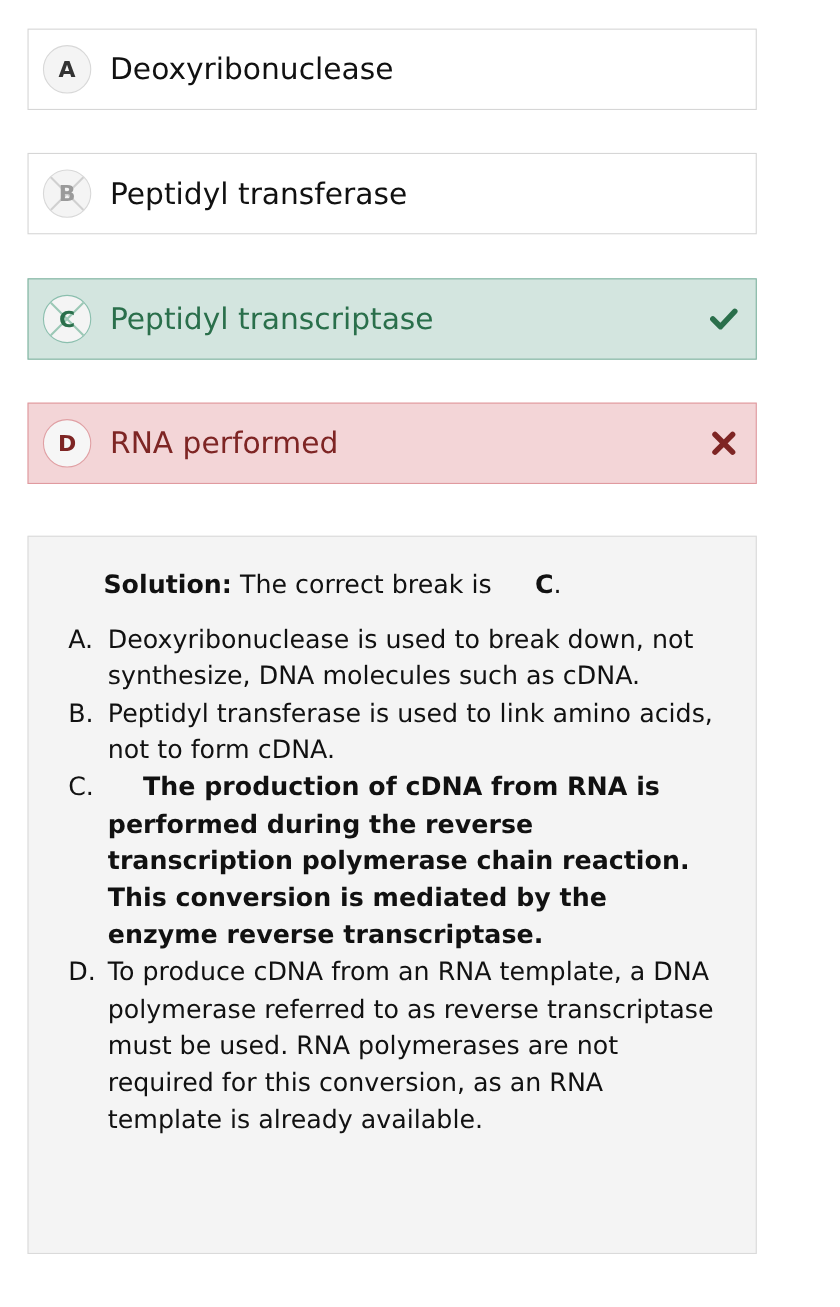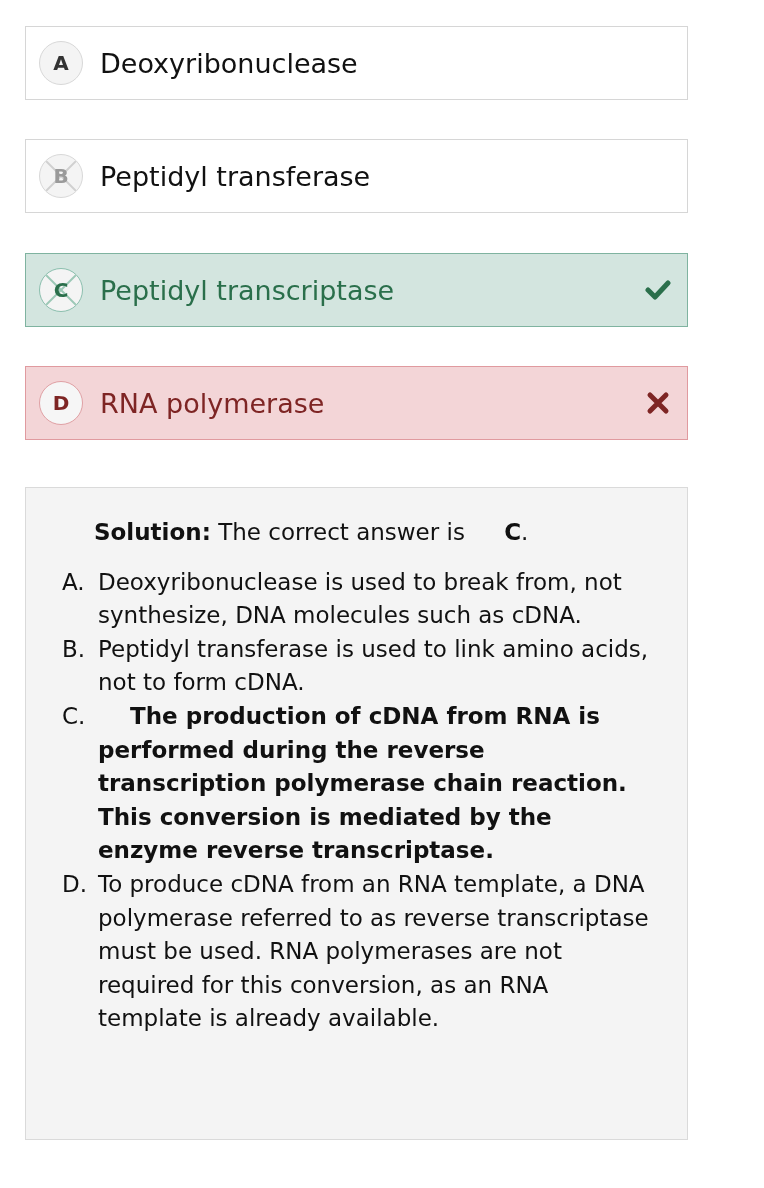--- a/index.html
+++ b/index.html
@@ -68,27 +68,27 @@
   <span class="label">Peptidyl transcriptase</span>
   <svg class="status-icon" viewBox="0 0 26 26">
     <path d="M3 13 L10 20 L23 6" fill="none" stroke="#2a6f4b" stroke-width="5" stroke-linecap="round" stroke-linejoin="round"></path>
   </svg>
 </div>
 
 <div class="option wrong" style="top:366px;">
   <div class="circle">
     <span class="letter">D</span>
   </div>
-  <span class="label">RNA polymerase</span>
+  <span class="label">RNA performed</span>
   <svg class="status-icon" viewBox="0 0 26 26">
     <path d="M5 5 L21 21 M21 5 L5 21" fill="none" stroke="#7e2524" stroke-width="5" stroke-linecap="round"></path>
   </svg>
 </div>
 
 <div class="solution">
-  <p class="head"><span class="bold">Solution:</span><span> The correct answer is </span><span class="bold">C</span><span>.</span></p>
+  <p class="head"><span class="bold">Solution:</span><span> The correct break is </span><span class="bold">C</span><span>.</span></p>
   <ol>
-    <li><span class="marker">A.</span><span>Deoxyribonuclease is used to break from, not synthesize, DNA molecules such as cDNA.</span></li>
+    <li><span class="marker">A.</span><span>Deoxyribonuclease is used to break down, not synthesize, DNA molecules such as cDNA.</span></li>
     <li><span class="marker">B.</span><span>Peptidyl transferase is used to link amino acids, not to form cDNA.</span></li>
     <li><span class="marker">C.</span><span class="bold">The production of cDNA from RNA is performed during the reverse transcription polymerase chain reaction. This conversion is mediated by the enzyme reverse transcriptase.</span></li>
     <li><span class="marker">D.</span><span>To produce cDNA from an RNA template, a DNA polymerase referred to as reverse transcriptase must be used. RNA polymerases are not required for this conversion, as an RNA template is already available.</span></li>
   </ol>
 </div>
 
 </body></html>

